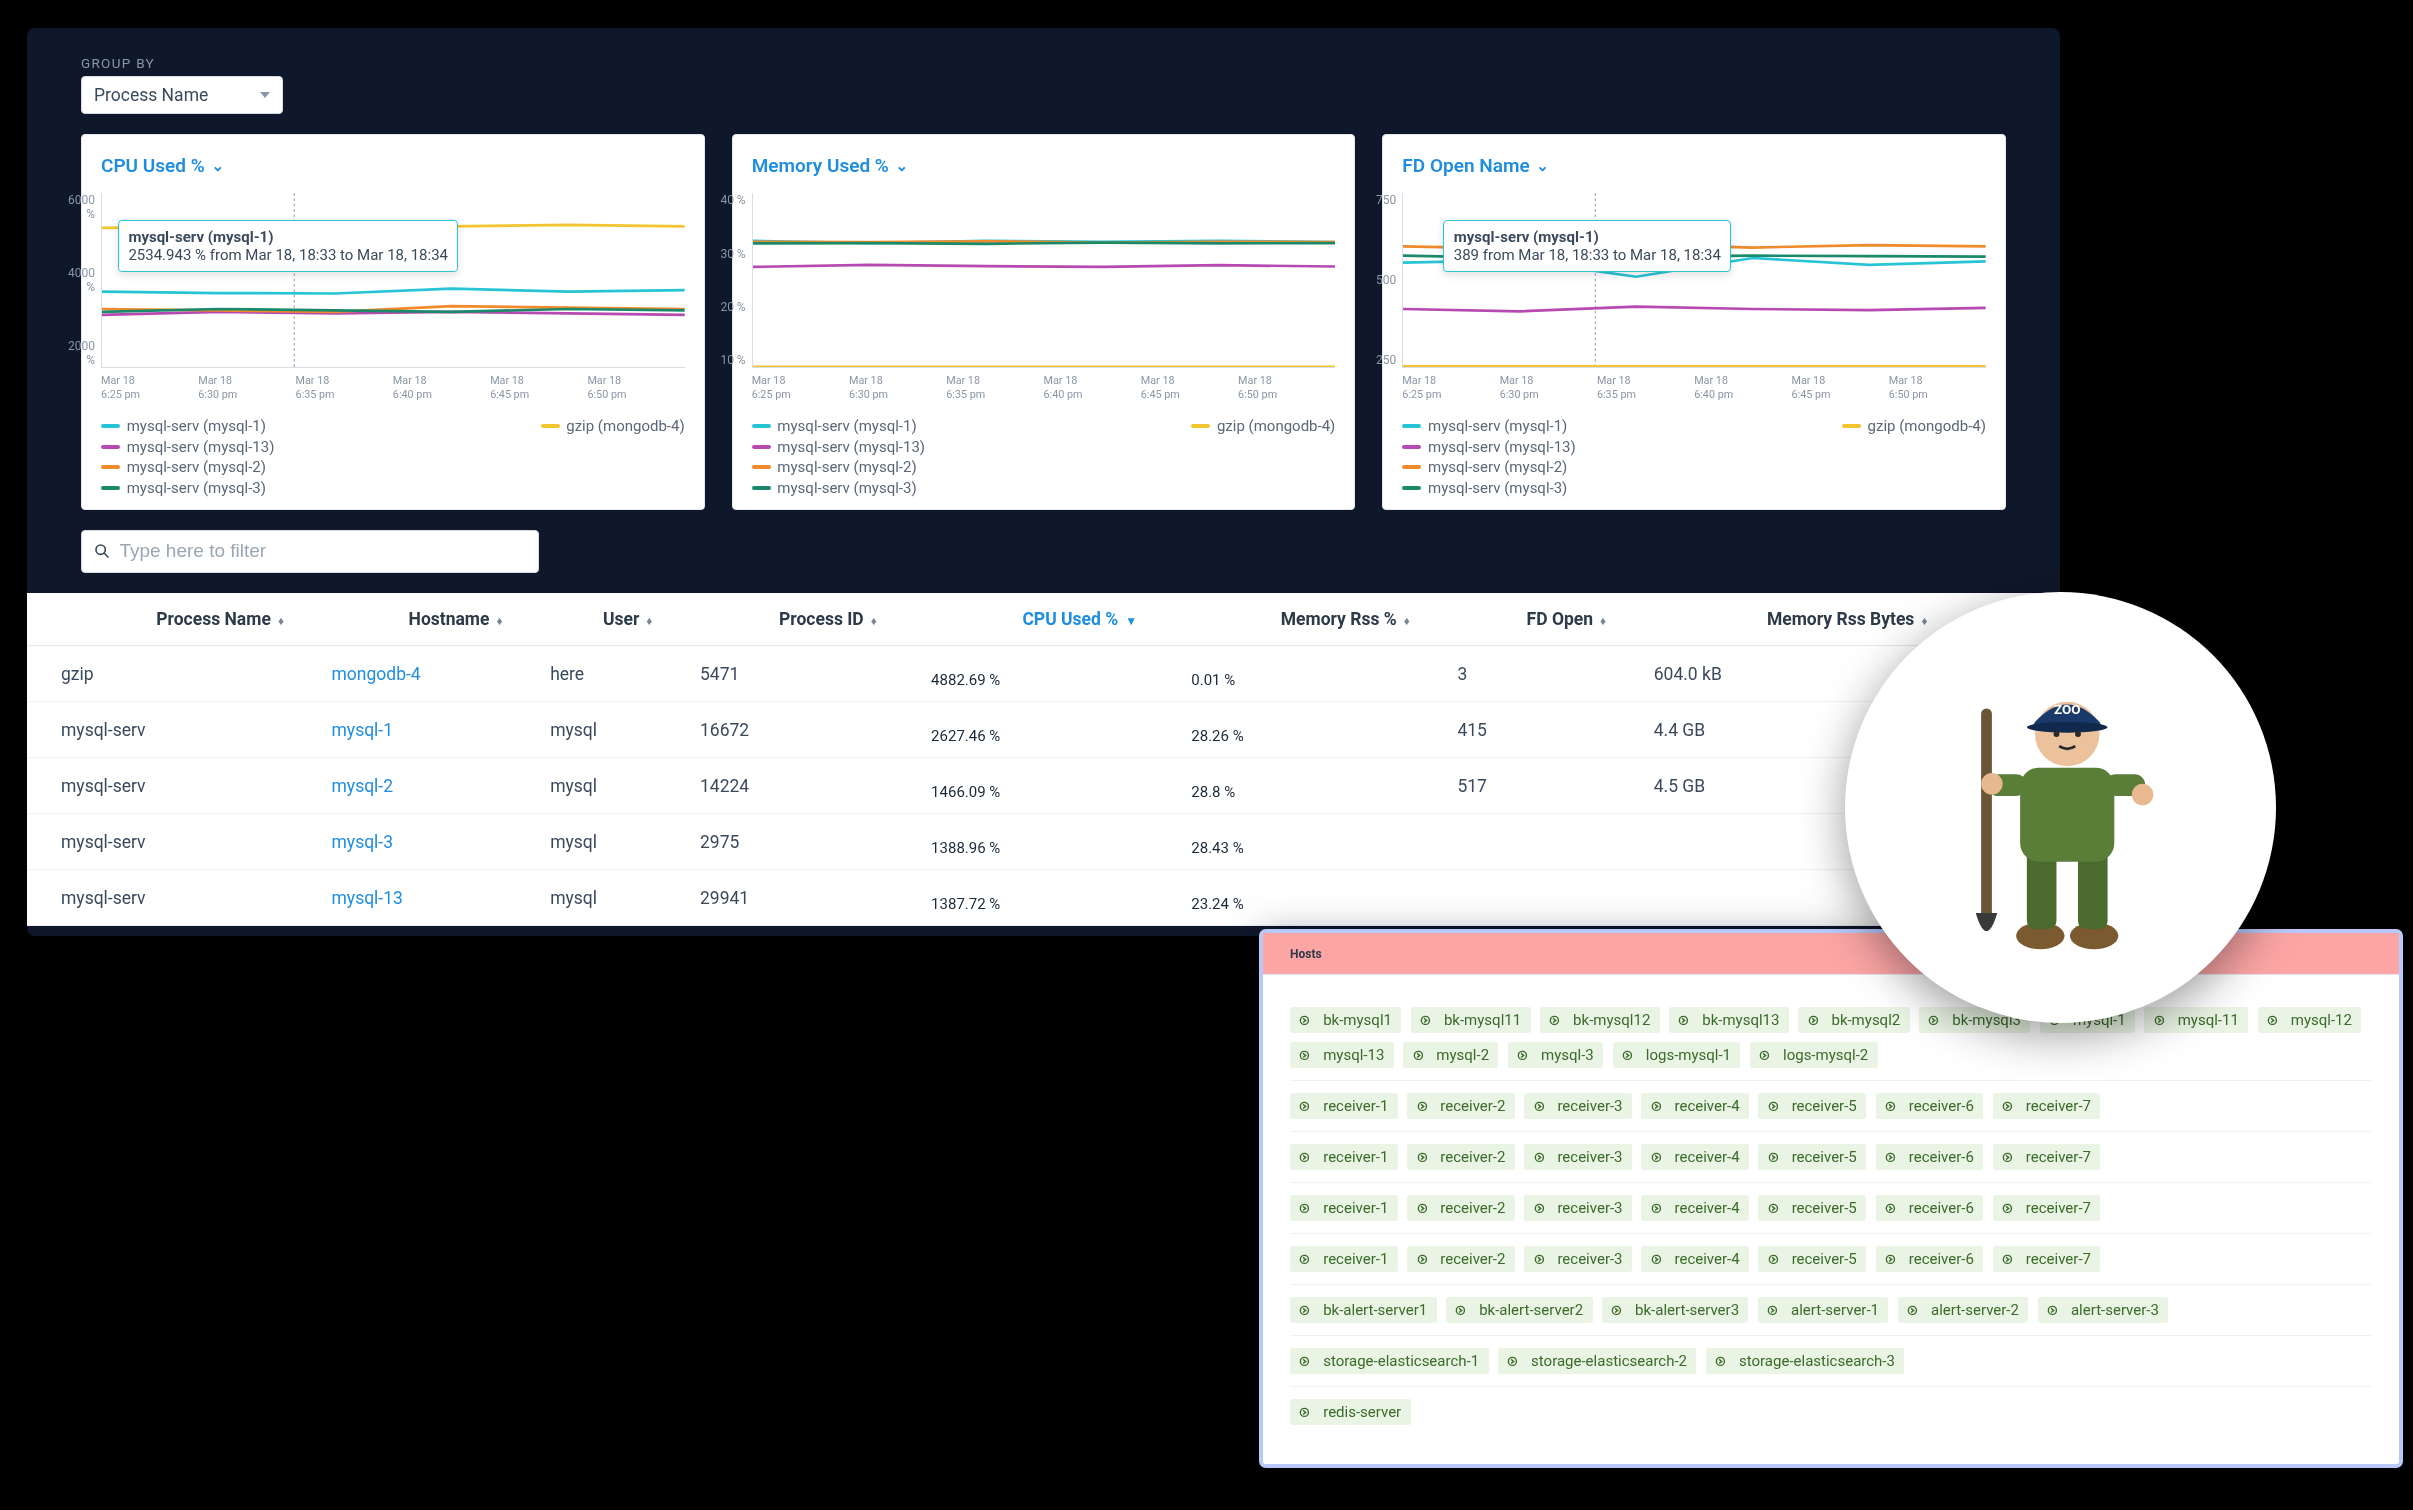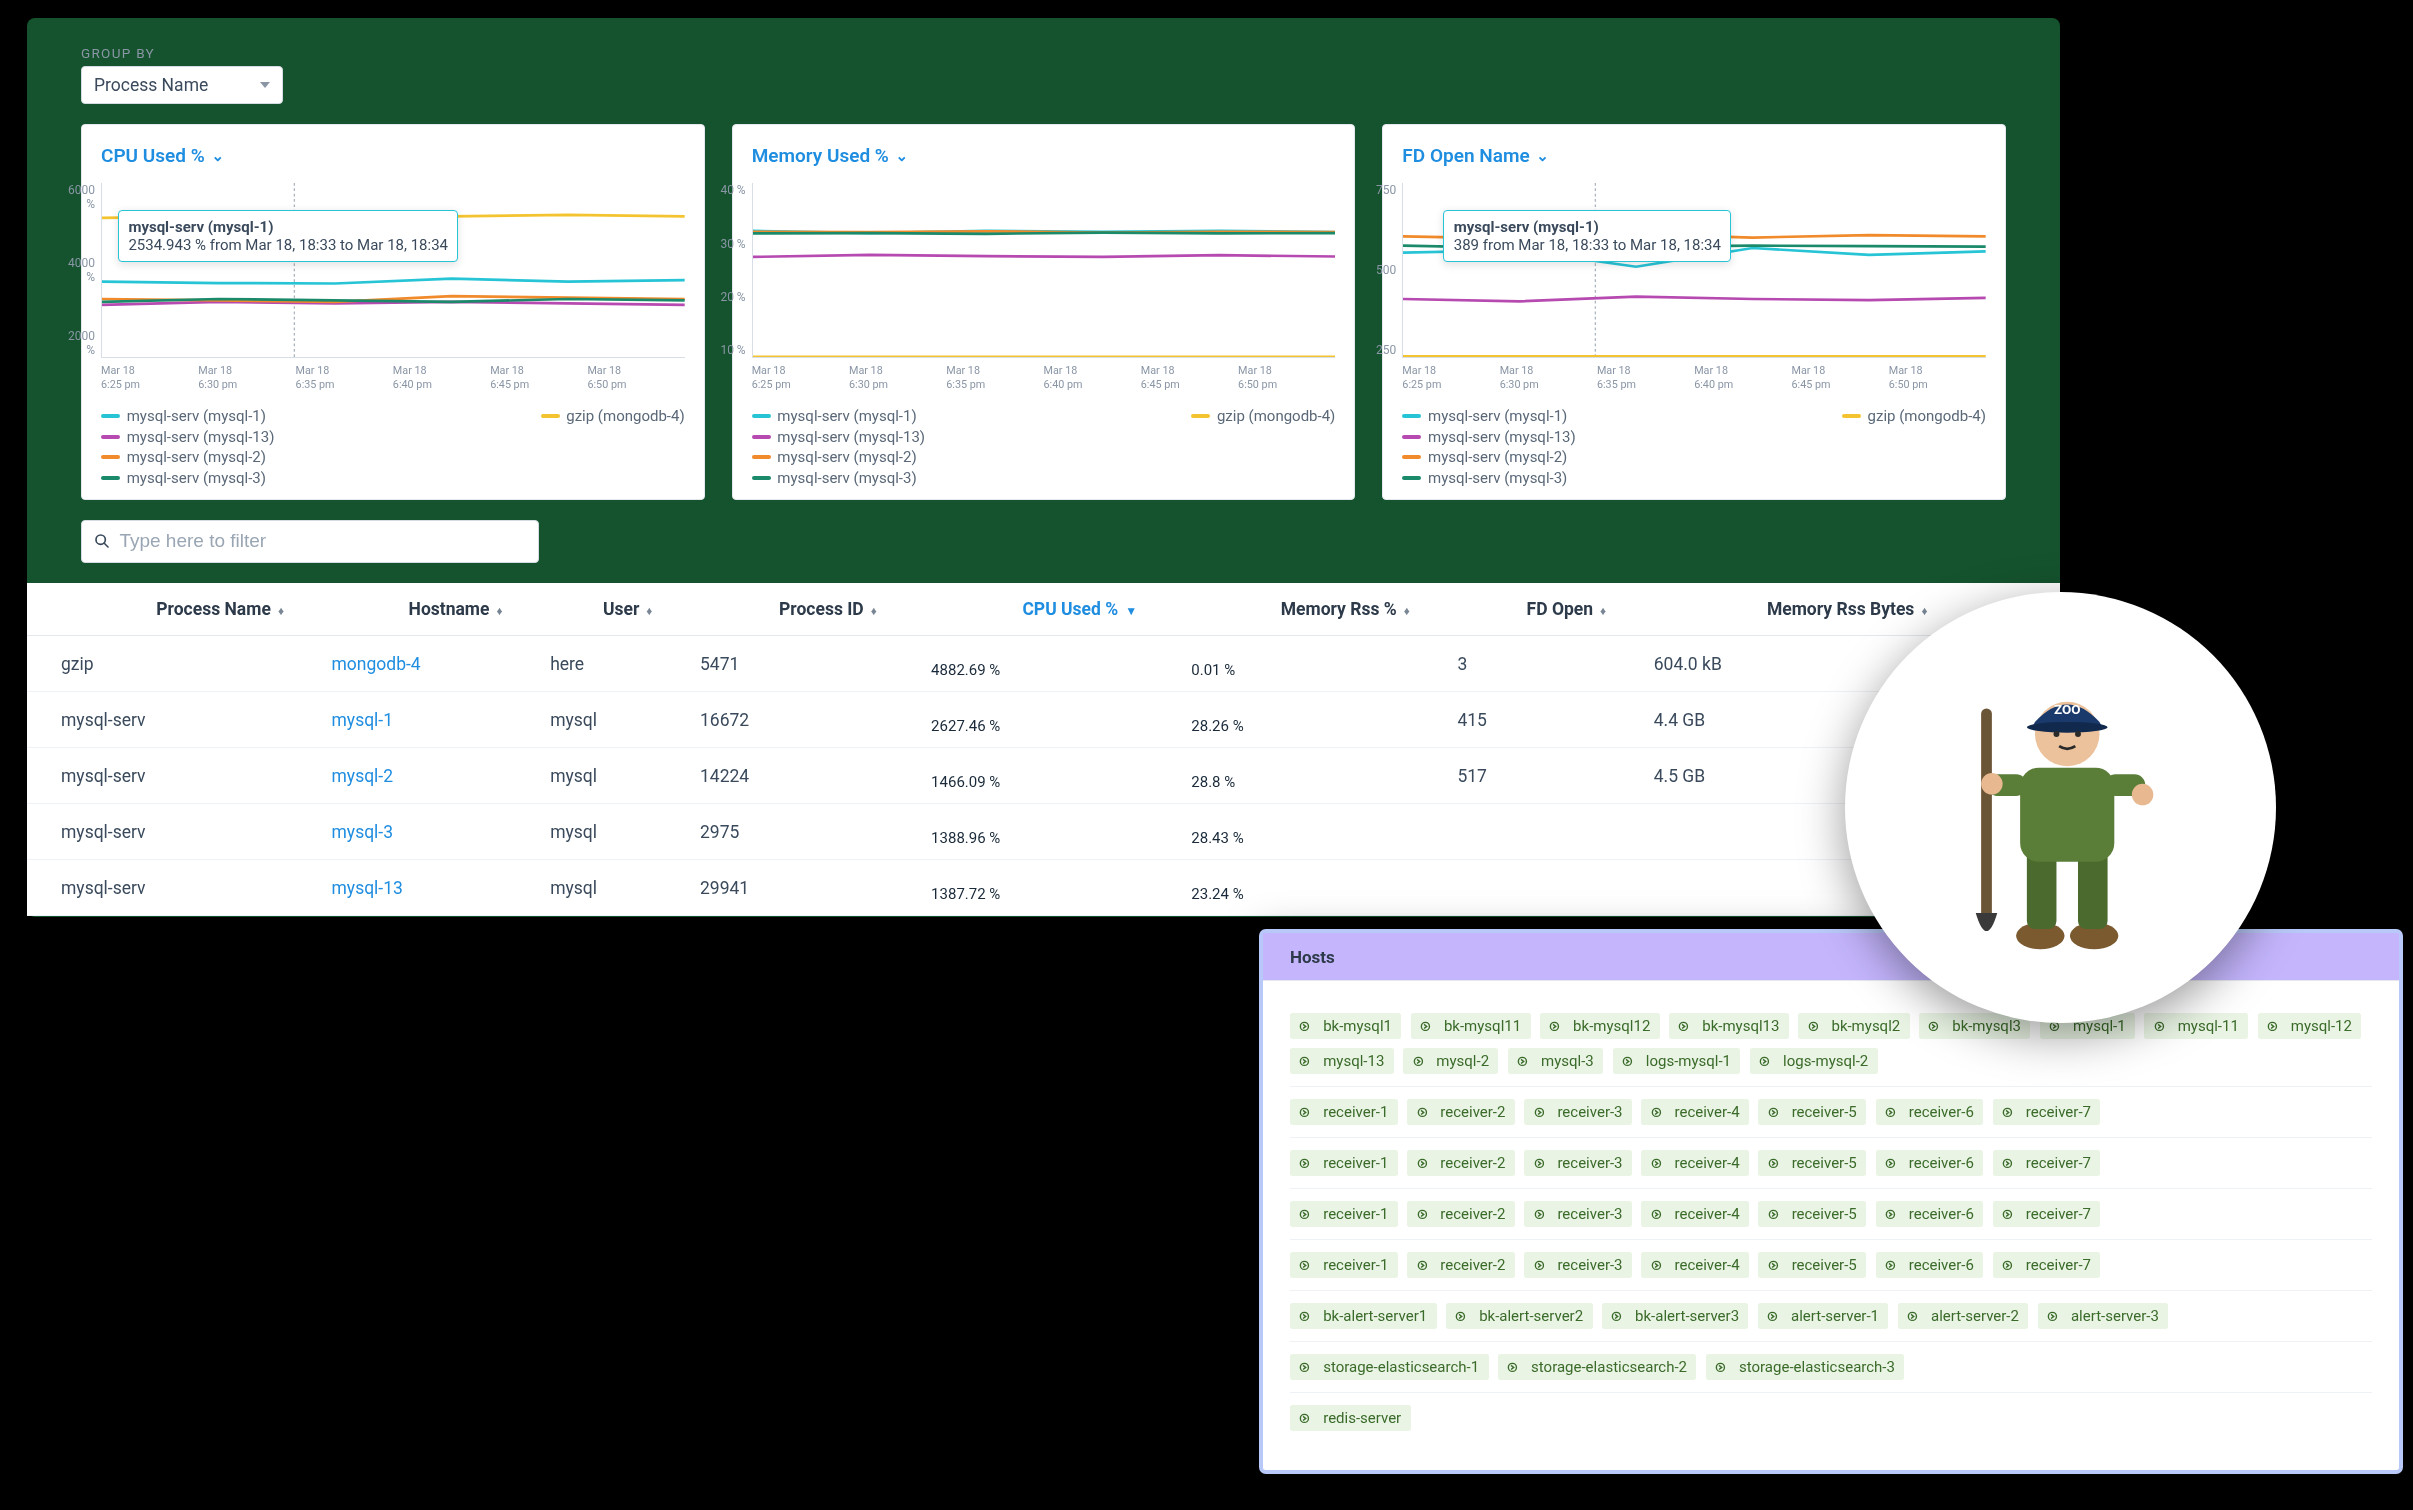--- a/index.html
+++ b/index.html
@@ -7,26 +7,26 @@
     font-family: -apple-system, "Segoe UI", Roboto, "Helvetica Neue", Arial, sans-serif;
     background: #000;
     width: 2413px;
     height: 1511px;
     position: relative;
     overflow: hidden;
   }
   .dashboard {
     position: absolute;
     left: 27px;
-    top: 18px;
+    top: 28px;
     width: 2033px;
-    background: #14532d;
+    background: #0f172a;
     border-radius: 8px;
     box-shadow: 0 5.4px 27px rgba(0,0,0,0.3);
-    padding-bottom: 1px;
+    padding-bottom: 10px;
   }
   .group-by-section {
     padding: 27px 0 20px 54px;
   }
   .group-by-label {
     font-size: 13.5px;
     letter-spacing: 1.3px;
     color: #8a96a6;
     text-transform: uppercase;
     margin-bottom: 5.4px;
@@ -210,23 +210,23 @@
     left: 1259px;
     top: 929px;
     width: 1144px;
     background: #fff;
     border: 4px solid #b8c8f8;
     border-radius: 6.7px;
     box-shadow: 0 6.7px 40px rgba(0,0,0,0.35);
     padding-bottom: 20px;
   }
   .hosts-header {
-    background: #c4b5fd;
+    background: #fca5a5;
     padding: 13.5px 27px;
-    font-size: 17px;
+    font-size: 12px;
     font-weight: 700;
     color: #2d3a4a;
     border-bottom: 0.7px solid #e4e8ee;
   }
   .hosts-body {
     padding: 20px 27px 6.7px 27px;
   }
   .host-row {
     display: flex;
     flex-wrap: wrap;

